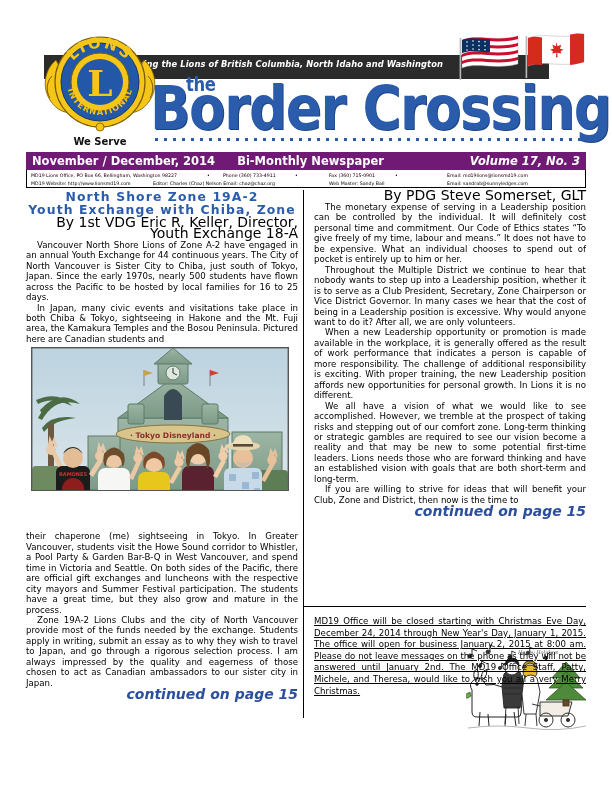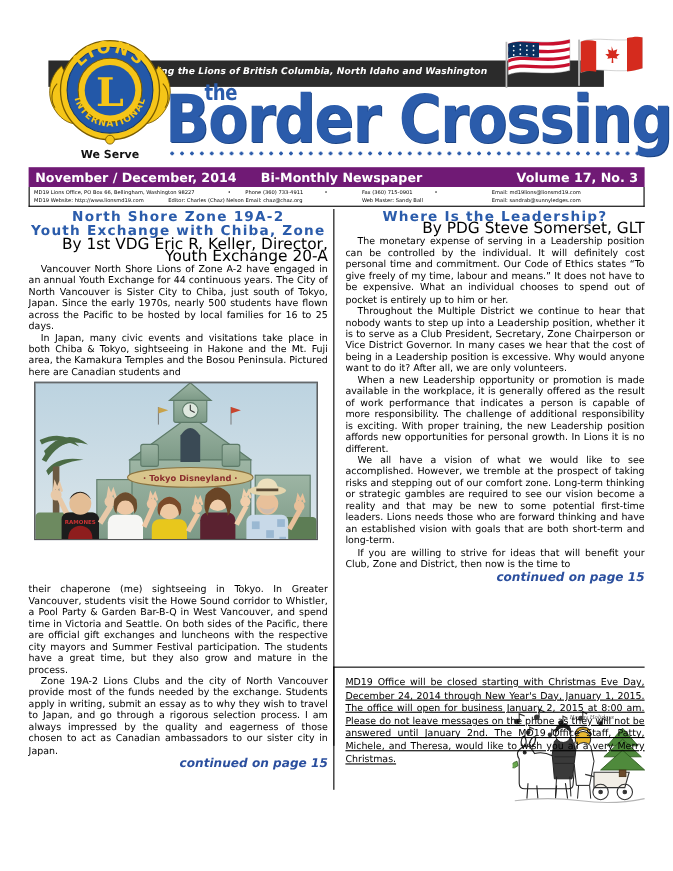--- a/index.html
+++ b/index.html
@@ -108,21 +108,21 @@
   
   .datebar {
     position: absolute;
     left: 26px; top: 152px;
     width: 560px; height: 18px;
     background: #701a75;
     color: #fff;
   }
   .datebar .dl { position: absolute; left: 6px; top: 2px; font-size: 11.5px; font-weight: bold; }
   .datebar .dc { position: absolute; left: 0; top: 2px; width: 569px; text-align: center; font-size: 11.5px; font-weight: bold; }
-  .datebar .dr { position: absolute; right: 6px; top: 2px; font-size: 11.5px; font-weight: bold; }
+  .datebar .dr { position: absolute; right: 6px; top: 2px; font-size: 11.5px; font-weight: bold; font-style: italic; }
 
   
   .contact {
     position: absolute;
     left: 26px; top: 170px;
     width: 560px; height: 18px;
     border: 1px solid #000;
     border-top: none;
     box-sizing: border-box;
     font-size: 4.7px;
@@ -188,21 +188,21 @@
     position: relative;
     overflow: hidden;
     background: #9fb9c9;
   }
   .photo svg { display:block; }
 
   .contlink {
     text-align: right;
     font-weight: bold;
     font-style: italic;
-    font-size: 11px;
+    font-size: 14px;
     color: #2b4f9e;
     margin-top: 1px;
   }
 
   
   .notice {
     position: absolute;
     left: 314px; top: 616px;
     width: 272px;
     font-size: 8.6px;
@@ -342,21 +342,21 @@
       <span class="c" style="left:302px;">Web Master: Sandy Ball</span>
       <span class="c" style="left:420px;">Email: sandrab@sunnyledges.com</span>
     </div>
   </div>
 
   <div class="divider"></div>
 
   <div class="col col-left">
     <div class="headline">North Shore Zone 19A-2</div>
     <div class="headline">Youth Exchange with Chiba, Zone</div>
-    <div class="byline">By 1st VDG Eric R. Keller, Director, Youth Exchange 20-A</div>
+    <div class="byline">By 1st VDG Eric R. Keller, Director, Youth Exchange 18-A</div>
     <p class="body">Vancouver North Shore Lions of Zone A-2 have engaged in an annual Youth Exchange for 44 continuous years. The City of North Vancouver is Sister City to Chiba, just south of Tokyo, Japan. Since the early 1970s, nearly 500 students have flown across the Pacific to be hosted by local families for 16 to 25 days.</p>
     <p class="body">In Japan, many civic events and visitations take place in both Chiba &amp; Tokyo, sightseeing in Hakone and the Mt. Fuji area, the Kamakura Temples and the Bosou Peninsula. Pictured here are Canadian students and</p>
 
     <div class="photo">
       <svg width="256" height="194" viewBox="0 0 256 194">
         <defs>
           <linearGradient id="sky" x1="0" y1="0" x2="0" y2="1">
             <stop offset="0%" stop-color="#bcd3e0"></stop>
               <stop offset="100%" stop-color="#e6ecee"></stop>
           </linearGradient>
@@ -475,21 +475,20 @@
         <rect x="0" y="0" width="256" height="194" fill="none" stroke="#666" stroke-width="1"></rect>
       </svg>
     </div>
 
     <p class="body noindent">their chaperone (me) sightseeing in Tokyo. In Greater Vancouver, students visit the Howe Sound corridor to Whistler, a Pool Party &amp; Garden Bar-B-Q in West Vancouver, and spend time in Victoria and Seattle. On both sides of the Pacific, there are official gift exchanges and luncheons with the respective city mayors and Summer Festival participation. The students have a great time, but they also grow and mature in the process.</p>
     <p class="body">Zone 19A-2 Lions Clubs and the city of North Vancouver provide most of the funds needed by the exchange. Students apply in writing, submit an essay as to why they wish to travel to Japan, and go through a rigorous selection process. I am always impressed by the quality and eagerness of those chosen to act as Canadian ambassadors to our sister city in Japan.</p>
     <div class="contlink">continued on page 15</div>
   </div>
 
   <div class="col col-right">
-    <div class="headline">Where Is the Leadership?</div>
     <div class="byline">By PDG Steve Somerset, GLT</div>
     <p class="body">The monetary expense of serving in a Leadership position can be controlled by the individual.  It will definitely cost personal time and commitment. Our Code of Ethics states “To give freely of my time, labour and means.” It does not have to be expensive. What an individual chooses to spend out of pocket is entirely up to him or her.</p>
     <p class="body">Throughout the Multiple District we continue to hear that nobody wants to step up into a Leadership position, whether it is to serve as a Club President, Secretary, Zone Chairperson or Vice District Governor. In many cases we hear that the cost of being in a Leadership position is excessive. Why would anyone want to do it? After all, we are only volunteers.</p>
     <p class="body">When a new Leadership opportunity or promotion is made available in the workplace, it is generally offered as the result of work performance that indicates a person is capable of more responsibility. The challenge of additional responsibility is exciting. With proper training, the new Leadership position affords new opportunities for personal growth.  In Lions it is no different.</p>
     <p class="body">We all have a vision of what we would like to see accomplished. However, we tremble at the prospect of taking risks and stepping out of our comfort zone. Long-term thinking or strategic gambles are required to see our vision become a reality and that may be new to some potential first-time leaders.  Lions needs those who are forward thinking and have an established vision with goals that are both short-term and long-term.</p>
     <p class="body">If you are willing to strive for ideas that will benefit your Club, Zone and District, then now is the time to</p>
     <div class="contlink">continued on page 15</div>
   </div>
 
   <div class="notice">

